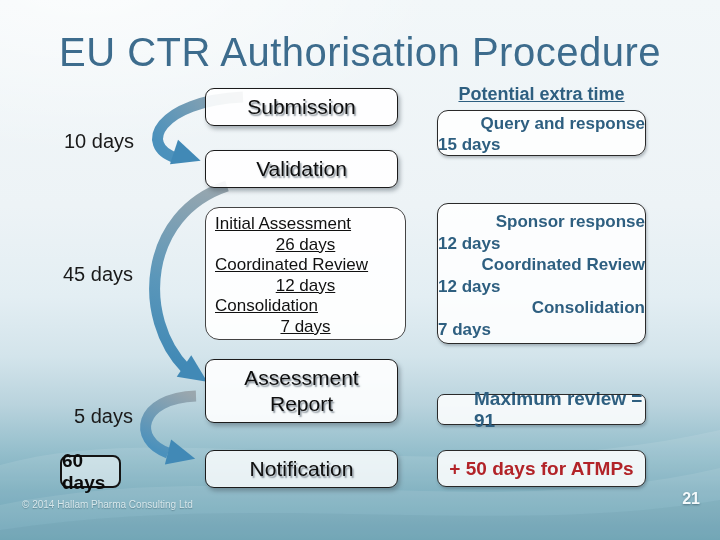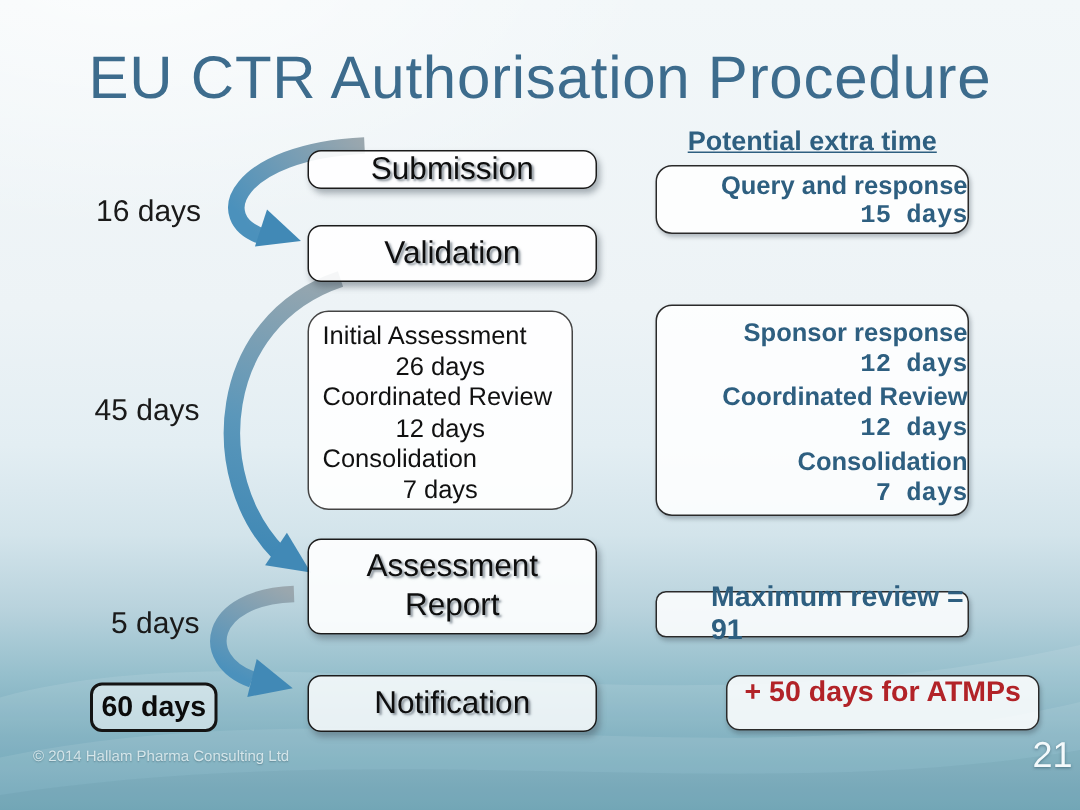--- a/index.html
+++ b/index.html
@@ -21,71 +21,72 @@
     position:absolute;left:205px;width:193px;box-sizing:border-box;
     border:1.6px solid #1b1b1b;border-radius:9px;
     background:rgba(255,255,255,0.9);
     box-shadow:2px 3px 4px rgba(70,85,95,0.45);
     display:flex;align-items:center;justify-content:center;text-align:center;
     font-size:21px;color:#0e0e0e;
     text-shadow:1.5px 1.5px 1.5px rgba(120,130,140,0.85);
     line-height:26px;
   }
   .detailbox{
-    position:absolute;left:205px;width:177px;box-sizing:border-box;
+    position:absolute;left:205px;width:201px;box-sizing:border-box;
     border:1.6px solid #444;border-radius:14px;
     background:rgba(255,255,255,0.92);
     padding:6px 0 0 0;
-    font-size:17px;color:#111;line-height:20.5px;
+    font-size:17px;color:#111;line-height:20.5px;text-decoration:underline;
   }
   .dline.name{padding-left:9px;text-align:left;}
   .dline.days{text-align:center;}
   .duration{
     position:absolute;font-size:20px;color:#1a1a1a;white-space:nowrap;
   }
   .totalbox{
-    position:absolute;left:60px;top:455px;width:85px;height:33px;box-sizing:border-box;
+    position:absolute;left:60px;top:455px;width:61px;height:33px;box-sizing:border-box;
     border:2px solid #141414;border-radius:8px;background:rgba(255,255,255,0.5);
     display:flex;align-items:center;justify-content:center;
     font-size:19px;font-weight:bold;color:#0b0b0b;
   }
   .extra-heading{
     position:absolute;left:437px;top:84px;width:209px;text-align:center;
     font-size:18px;font-weight:bold;color:#2e5f80;text-decoration:underline;
   }
   .extrabox{
     position:absolute;left:437px;width:209px;box-sizing:border-box;
     border:1.5px solid #2a2a2a;border-radius:11px;
     background:rgba(255,255,255,0.85);
     box-shadow:1px 2px 3px rgba(60,75,85,0.35);
     font-size:17px;font-weight:bold;color:#2e5f80;line-height:21px;
   }
   .extrabox .eline.name{padding-left:11px;text-align:right;}
-  .extrabox .eline.days{text-align:right;font-family:Liberation Mono, monospace;}
+  .extrabox .eline.days{text-align:left;}
   .maxbox{
     position:absolute;left:437px;top:394px;width:209px;height:31px;box-sizing:border-box;
     border:1.5px solid #2a2a2a;border-radius:7px;background:rgba(255,255,255,0.85);
     box-shadow:1px 2px 3px rgba(60,75,85,0.35);
     display:flex;align-items:center;justify-content:center;
     font-size:19px;font-weight:bold;color:#2e5f80;padding-left:36px;
   }
   .atmpbox{
     position:absolute;left:437px;top:450px;width:209px;height:37px;box-sizing:border-box;
     border:1.5px solid #2a2a2a;border-radius:9px;background:rgba(255,255,255,0.85);
     box-shadow:1px 2px 3px rgba(60,75,85,0.35);
-    display:flex;justify-content:center;
-    font-size:19px;font-weight:bold;color:#b22328;margin-left:47px;
+    display:flex;align-items:center;justify-content:center;
+    font-size:19px;font-weight:bold;color:#b22328;
   }
   .footer-copy{
     position:absolute;left:22px;top:499px;font-size:10px;
     color:rgba(240,248,250,0.78);text-shadow:0 1px 1px rgba(40,70,85,0.4);
   }
   .page-number{
-    position:absolute;right:5px;top:490px;font-size:24px;color:#f4fafc;
+    position:absolute;right:20px;top:490px;font-size:16px;color:#f4fafc;
     text-shadow:0 1px 2px rgba(30,60,75,0.5);
+    font-weight:bold;
   }
   .arrows{position:absolute;left:0;top:0;width:720px;height:540px;pointer-events:none;}
 </style>
 </head>
 <body>
 
 <div class="slide">
 
   <svg class="waves" viewBox="0 0 720 170" aria-hidden="true">
     <path d="M0,95 C180,45 430,125 720,60 L720,170 L0,170 Z" fill="rgba(255,255,255,0.10)"></path>
@@ -121,21 +122,21 @@
       <path d="M 227,186 C 143,214 136,318 186,369" fill="none" stroke="url(#g2)" stroke-width="11"></path>
       <polygon points="0,-13 28,0 0,13" transform="translate(184,366) rotate(34)" fill="#4189b6"></polygon>
     </g>
 
     <g>
       <path d="M 196,396 C 138,398 132,440 168,453" fill="none" stroke="url(#g3)" stroke-width="11"></path>
       <polygon points="0,-13 28,0 0,13" transform="translate(168,452) rotate(14)" fill="#4189b6"></polygon>
     </g>
   </svg>
 
-  <div class="step" style="top:100px;height:26px;">
+  <div class="step" style="top:88px;height:38px;">
     <span>Submission</span>
   </div>
 
   <div class="step" style="top:150px;height:38px;">
     <span>Validation</span>
   </div>
 
   <div class="detailbox" style="top:207px;height:133px;">
     <div class="dline name">Initial Assessment</div>
     <div class="dline days">26 days</div>
@@ -146,35 +147,35 @@
   </div>
 
   <div class="step" style="top:359px;height:64px;padding:0 16px;">
     <span>Assessment Report</span>
   </div>
 
   <div class="step" style="top:450px;height:38px;background:rgba(255,255,255,0.8);">
     <span>Notification</span>
   </div>
 
-  <div class="duration" style="left:64px;top:130px;">16 days</div>
+  <div class="duration" style="left:64px;top:130px;">10 days</div>
   <div class="duration" style="left:63px;top:263px;">45 days</div>
   <div class="duration" style="left:74px;top:405px;">5 days</div>
   <div class="totalbox">
     <span>60 days</span>
   </div>
 
   <div class="extra-heading">Potential extra time</div>
 
   <div class="extrabox" style="top:110px;height:46px;padding-top:2px;">
     <div class="eline name">Query and response</div>
     <div class="eline days">15 days</div>
   </div>
 
-  <div class="extrabox" style="top:203px;height:141px;padding-top:7px;line-height:21.5px;padding-left:26px;">
+  <div class="extrabox" style="top:203px;height:141px;padding-top:7px;line-height:21.5px;">
     <div class="eline name">Sponsor response</div>
     <div class="eline days">12 days</div>
     <div class="eline name">Coordinated Review</div>
     <div class="eline days">12 days</div>
     <div class="eline name">Consolidation</div>
     <div class="eline days">7 days</div>
   </div>
 
   <div class="maxbox">
     <span>Maximum review = 91</span>

